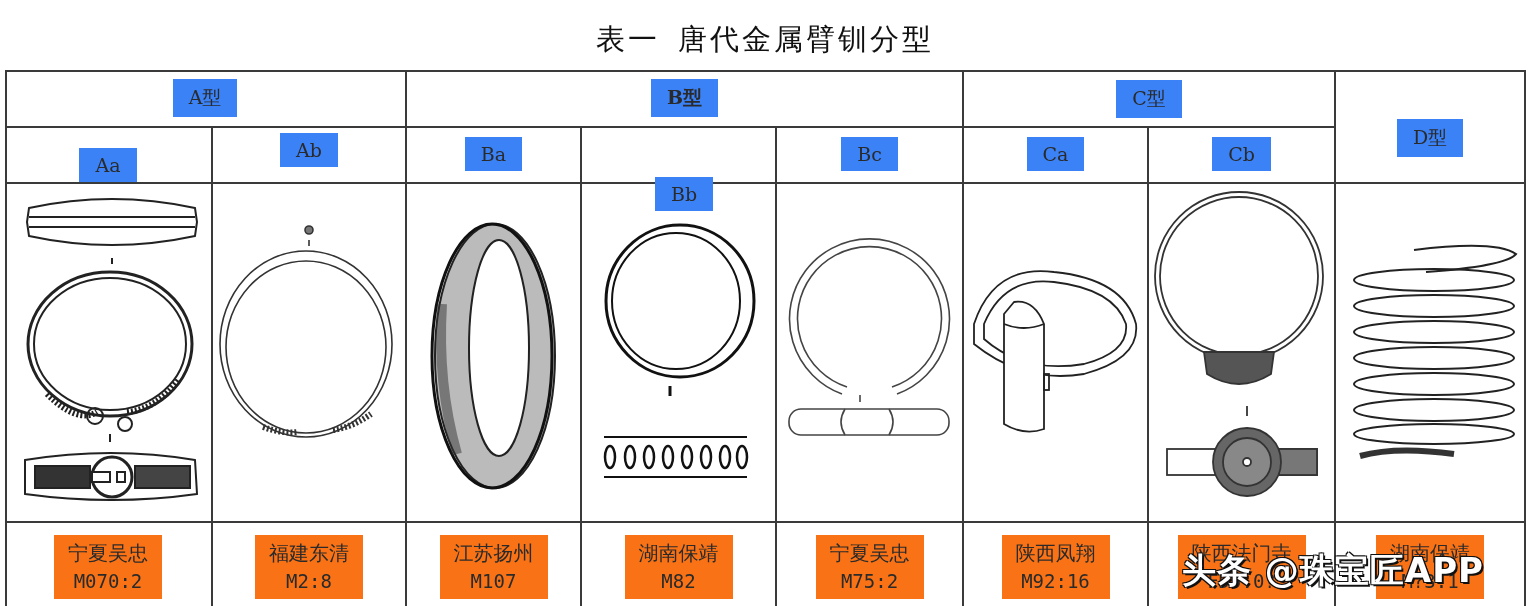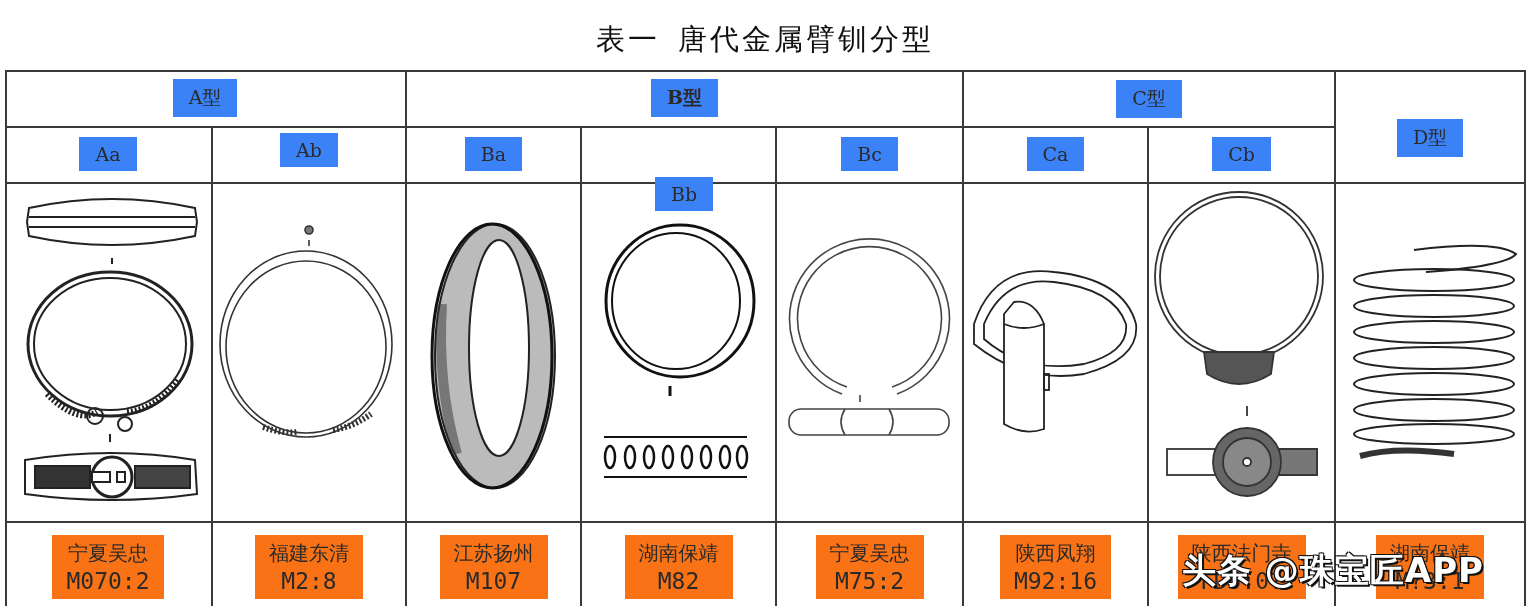--- a/index.html
+++ b/index.html
@@ -9,21 +9,21 @@
            font-size:29px; letter-spacing:3px; color:#111; }
   .title .sp { display:inline-block; width:18px; }
   .grid { position:absolute; left:5px; top:70px; }
   .line { position:absolute; background:#3a3a3a; }
   .cell-label { position:absolute; display:flex; align-items:center; justify-content:center;
                 font-family:"DejaVu Serif", serif; font-size:19px; color:#2a2a2a; }
   .cell-label span { background:#3b82f6; padding:6px 16px; }
   .loc { position:absolute; display:flex; flex-direction:column; align-items:center; justify-content:center;
          font-size:20px; line-height:28px; color:#2a2a2a; }
   .loc .box { background:#f97316; padding:4px 14px; text-align:center; }
-  .loc .code { font-family:"DejaVu Sans Mono","Liberation Mono", monospace; font-size:23px; }
+  .loc .code { font-family:"DejaVu Sans Mono","Liberation Mono", monospace; font-size:19px; }
   .fig { position:absolute; }
   .watermark { position:absolute; left:1182px; top:548px; font-family:"DejaVu Sans", sans-serif;
                font-size:34px; font-weight:bold; color:#fff; letter-spacing:1px;
                text-shadow: 2px 2px 0 #111, -1px -1px 0 #111, 1px -1px 0 #111, -1px 1px 0 #111; }
 </style>
 </head>
 <body>
 
 <div class="title">
   <span>表一</span><span class="sp"></span><span>唐代金属臂钏分型</span>
@@ -52,21 +52,21 @@
   <div class="cell-label" style="left:402px;top:0;width:555px;height:56px;font-weight:bold;">
       <span>B型</span>
     </div>
   <div class="cell-label" style="left:959px;top:0;width:370px;height:48px;align-items:flex-end;">
       <span>C型</span>
     </div>
   <div class="cell-label" style="left:1331px;top:0;width:188px;height:91px;margin-top:22px;">
       <span>D型</span>
     </div>
 
-  <div class="cell-label" style="left:0;top:56px;width:206px;height:56px;">
+  <div class="cell-label" style="left:0;top:56px;width:206px;height:56px;align-items:flex-end;">
       <span>Aa</span>
     </div>
   <div class="cell-label" style="left:208px;top:56px;width:192px;height:48px;">
       <span>Ab</span>
     </div>
   <div class="cell-label" style="left:402px;top:56px;width:173px;height:56px;">
       <span>Ba</span>
     </div>
   <div class="cell-label" style="left:577px;top:56px;width:204px;height:56px;margin-top:40px;">
       <span>Bb</span>

